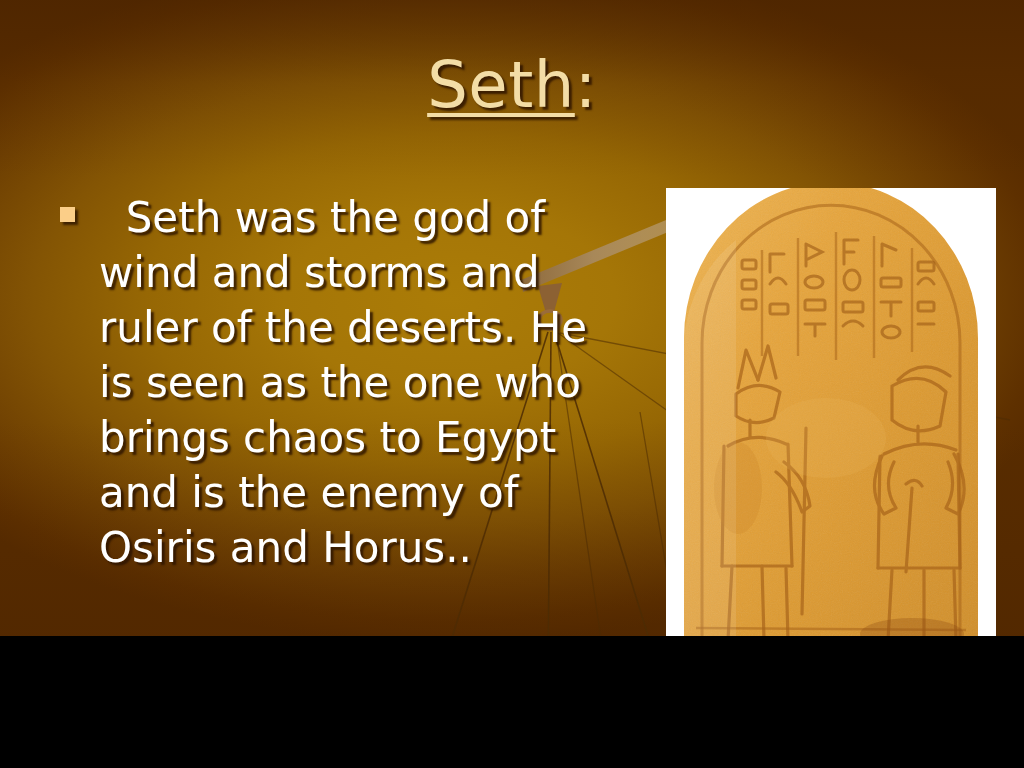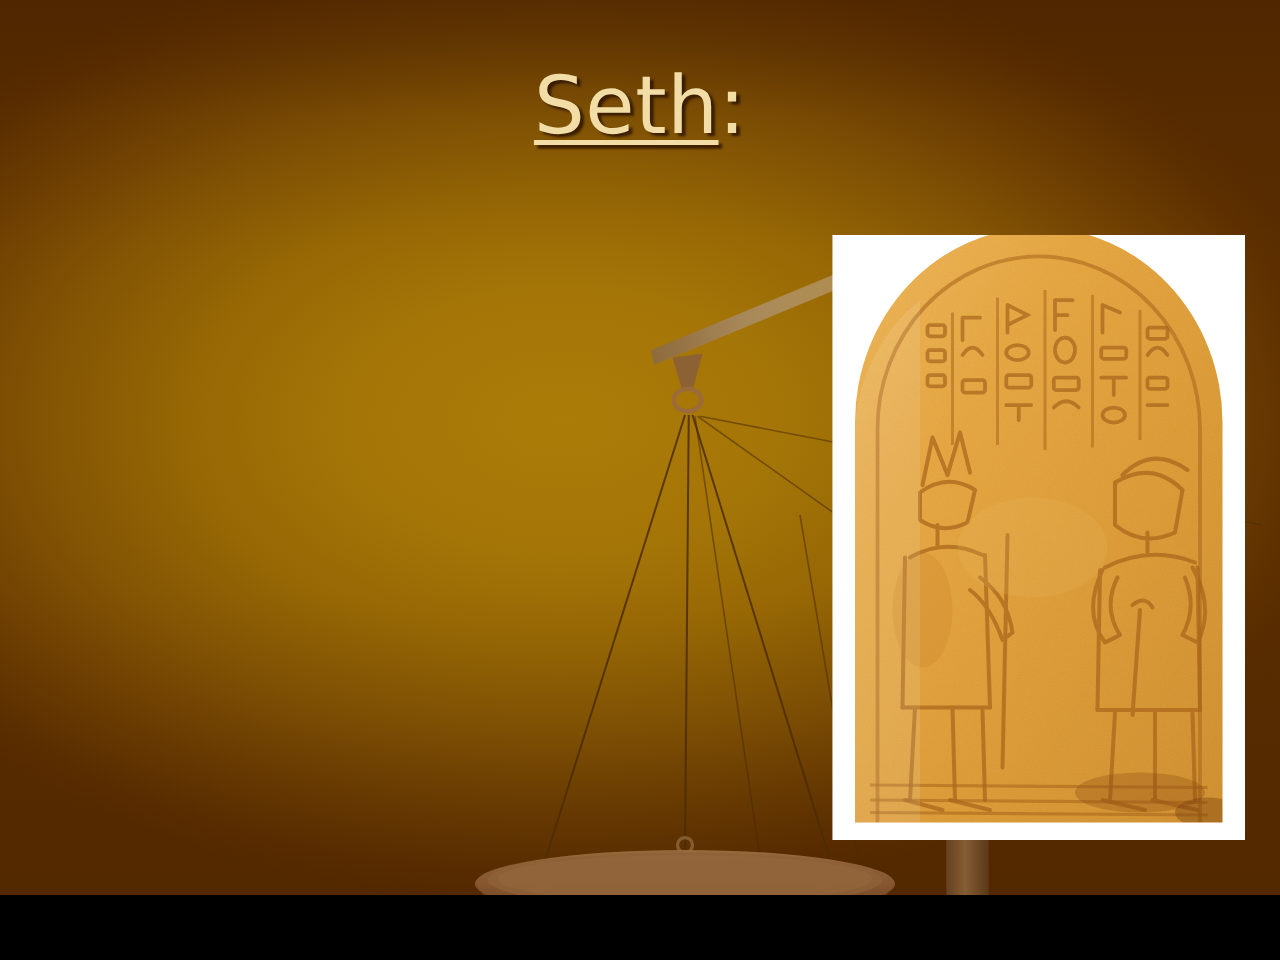--- a/index.html
+++ b/index.html
@@ -3,21 +3,21 @@
 <meta charset="utf-8">
 <style>
   html, body {
     margin: 0;
     padding: 0;
     background: #000;
   }
   #slide {
     position: relative;
     width: 1024px;
-    height: 716px;
+    height: 636px;
     overflow: hidden;
     font-family: "DejaVu Sans", sans-serif;
     background: #6b3802;
   }
 
   
   .bg-base {
     position: absolute;
     inset: 0;
     background:
@@ -171,20 +171,26 @@
       <path d="M380,707 a168,27 0 0,0 336,0 l-14,18 a154,24 0 0,1 -308,0 z" fill="#7a4d2a" opacity="0.92"></path>
       <ellipse cx="548" cy="704" rx="158" ry="22" fill="#8d6138" opacity="0.80"></ellipse>
       <ellipse cx="548" cy="703" rx="150" ry="19" fill="#95673c" opacity="0.55"></ellipse>
     </g>
 
     <rect x="757" y="672" width="34" height="96" fill="url(#postGrad)"></rect>
   </svg>
 
   <div class="title"><span class="u">Seth</span><span>:</span></div>
 
+  <div class="body-block">
+    <div class="bullet-row">
+      <span class="bullet-mark"></span>
+      <span class="bullet-text">  Seth was the god of wind and storms and ruler of the deserts. He is seen as the one who brings chaos to Egypt and is the enemy of Osiris and Horus..</span>
+    </div>
+  </div>
 
   <div class="photo">
     <svg width="330" height="484" viewBox="0 0 330 484" xmlns="http://www.w3.org/2000/svg">
       <defs>
         <linearGradient id="stoneGrad" x1="0" y1="0" x2="1" y2="1">
           <stop offset="0%" stop-color="#efb655"></stop>
           <stop offset="30%" stop-color="#e7a53c"></stop>
           <stop offset="62%" stop-color="#dd9a31"></stop>
           <stop offset="100%" stop-color="#d08e2a"></stop>
         </linearGradient>

